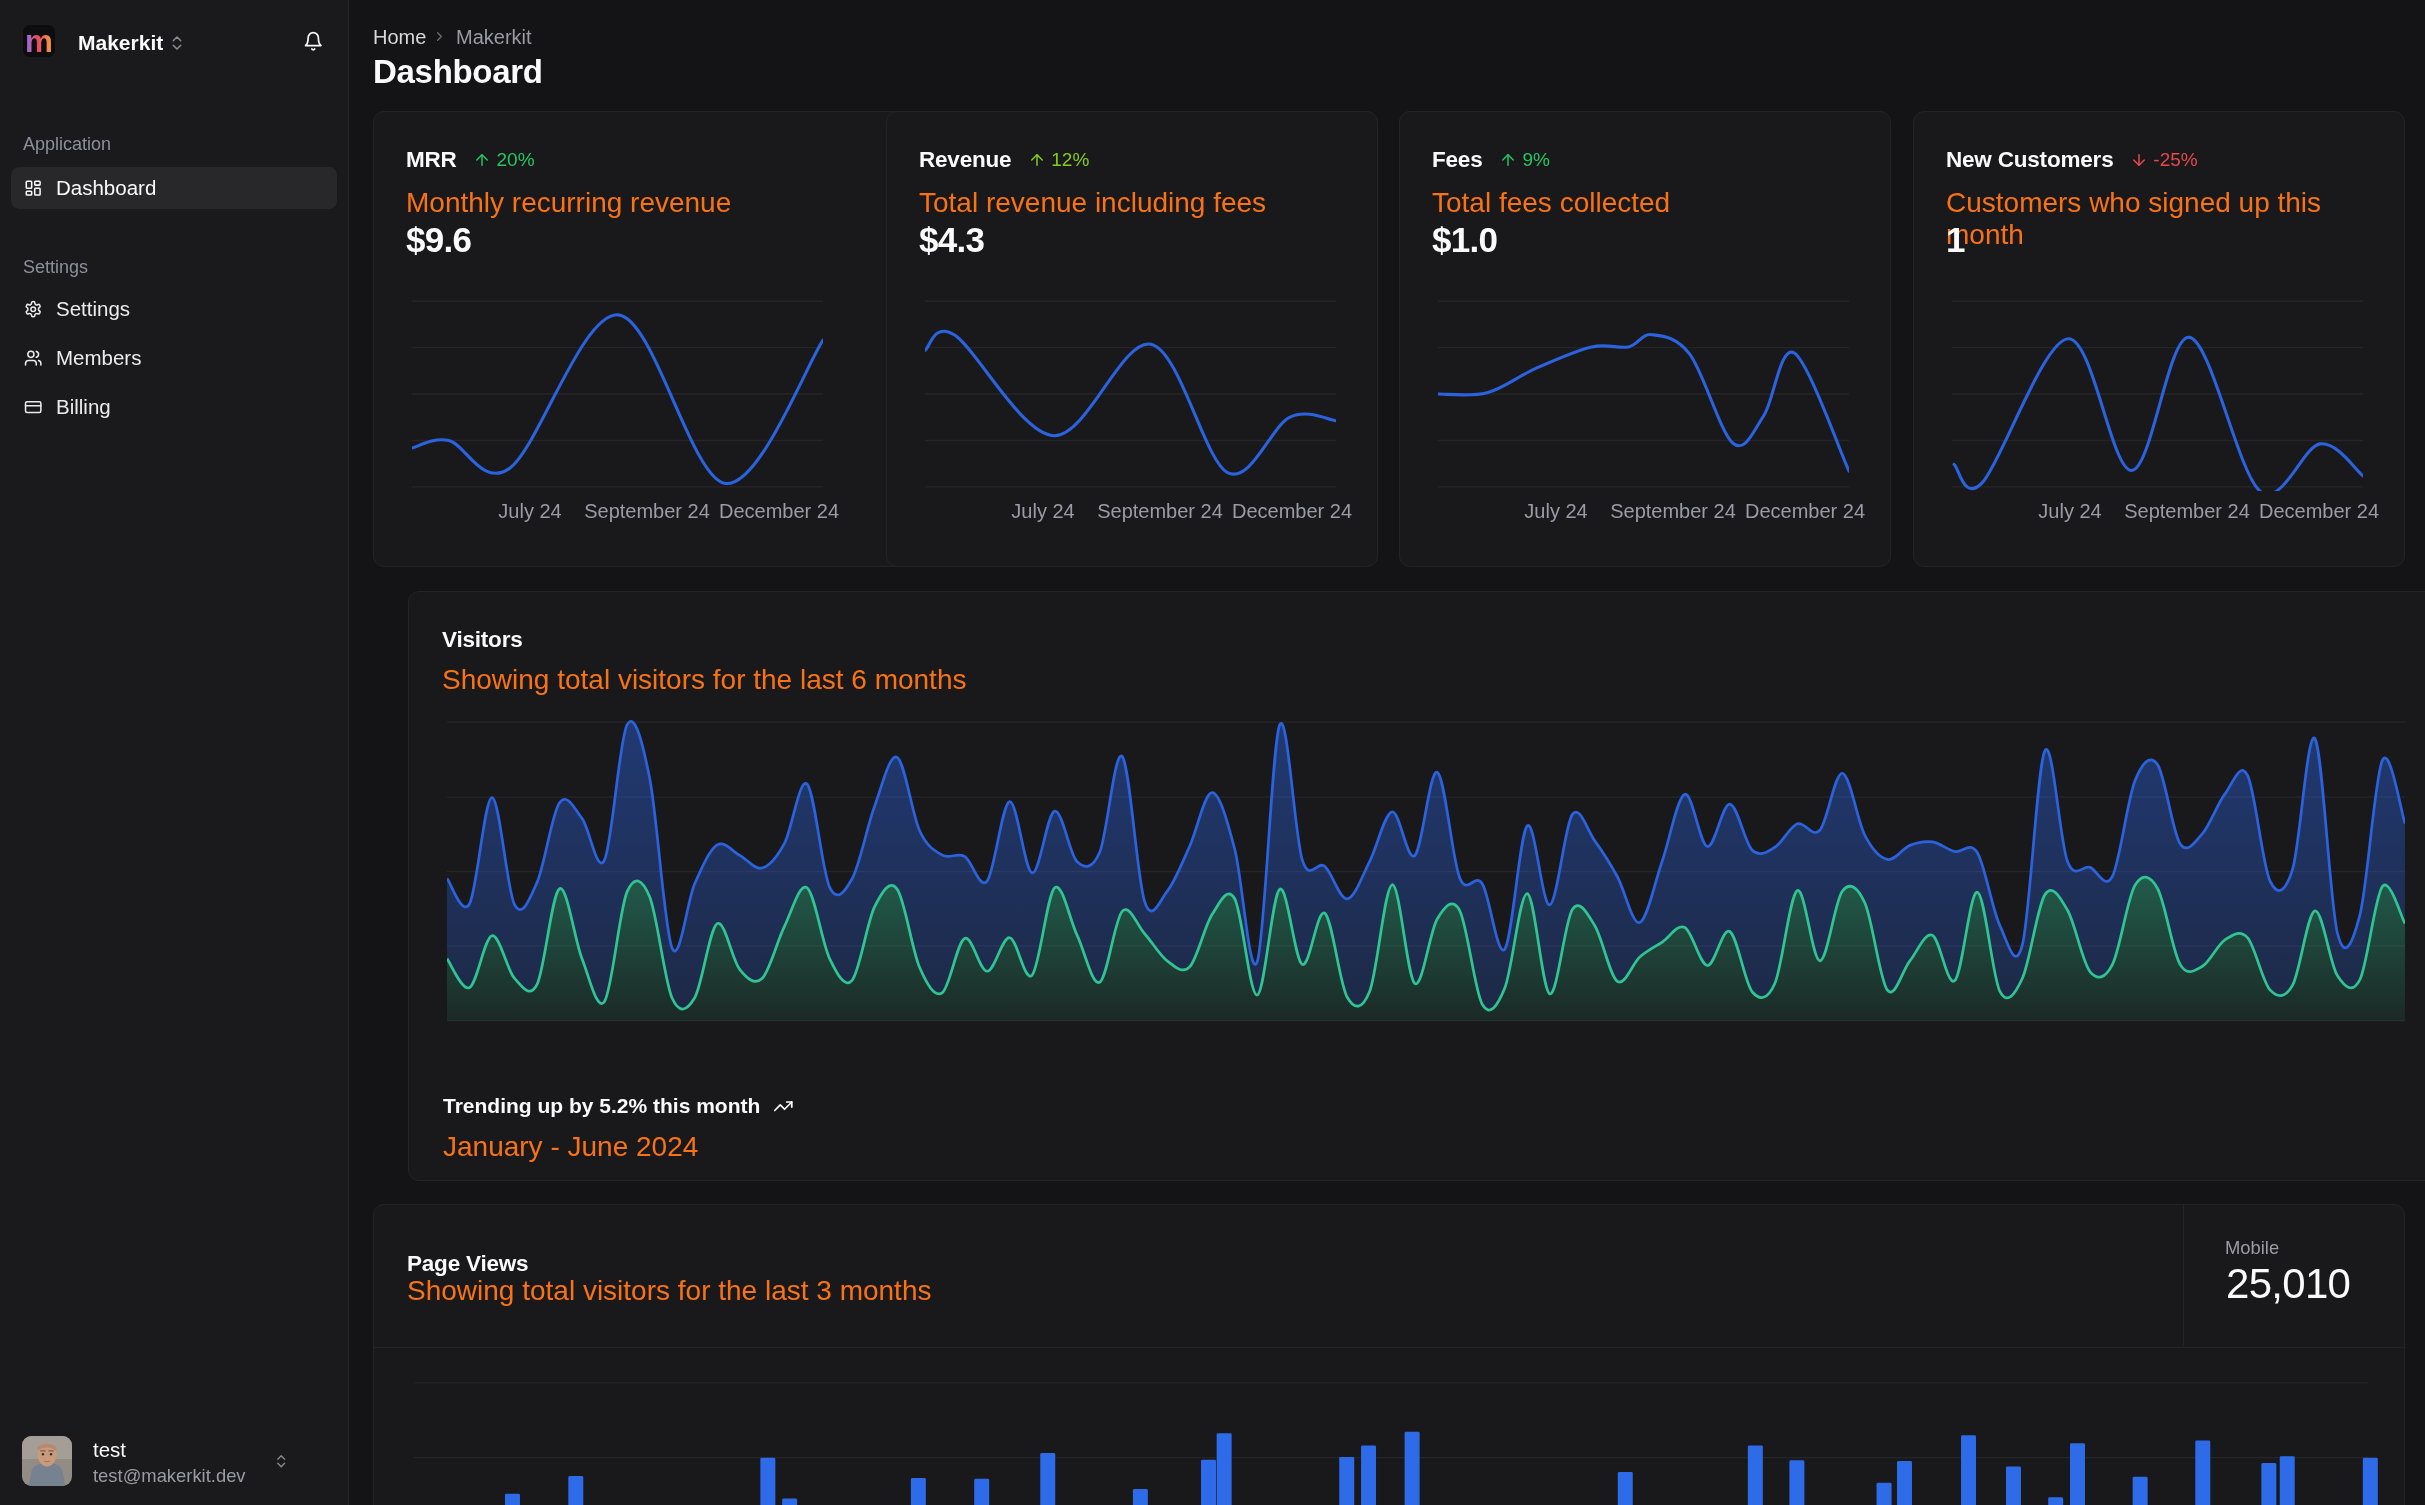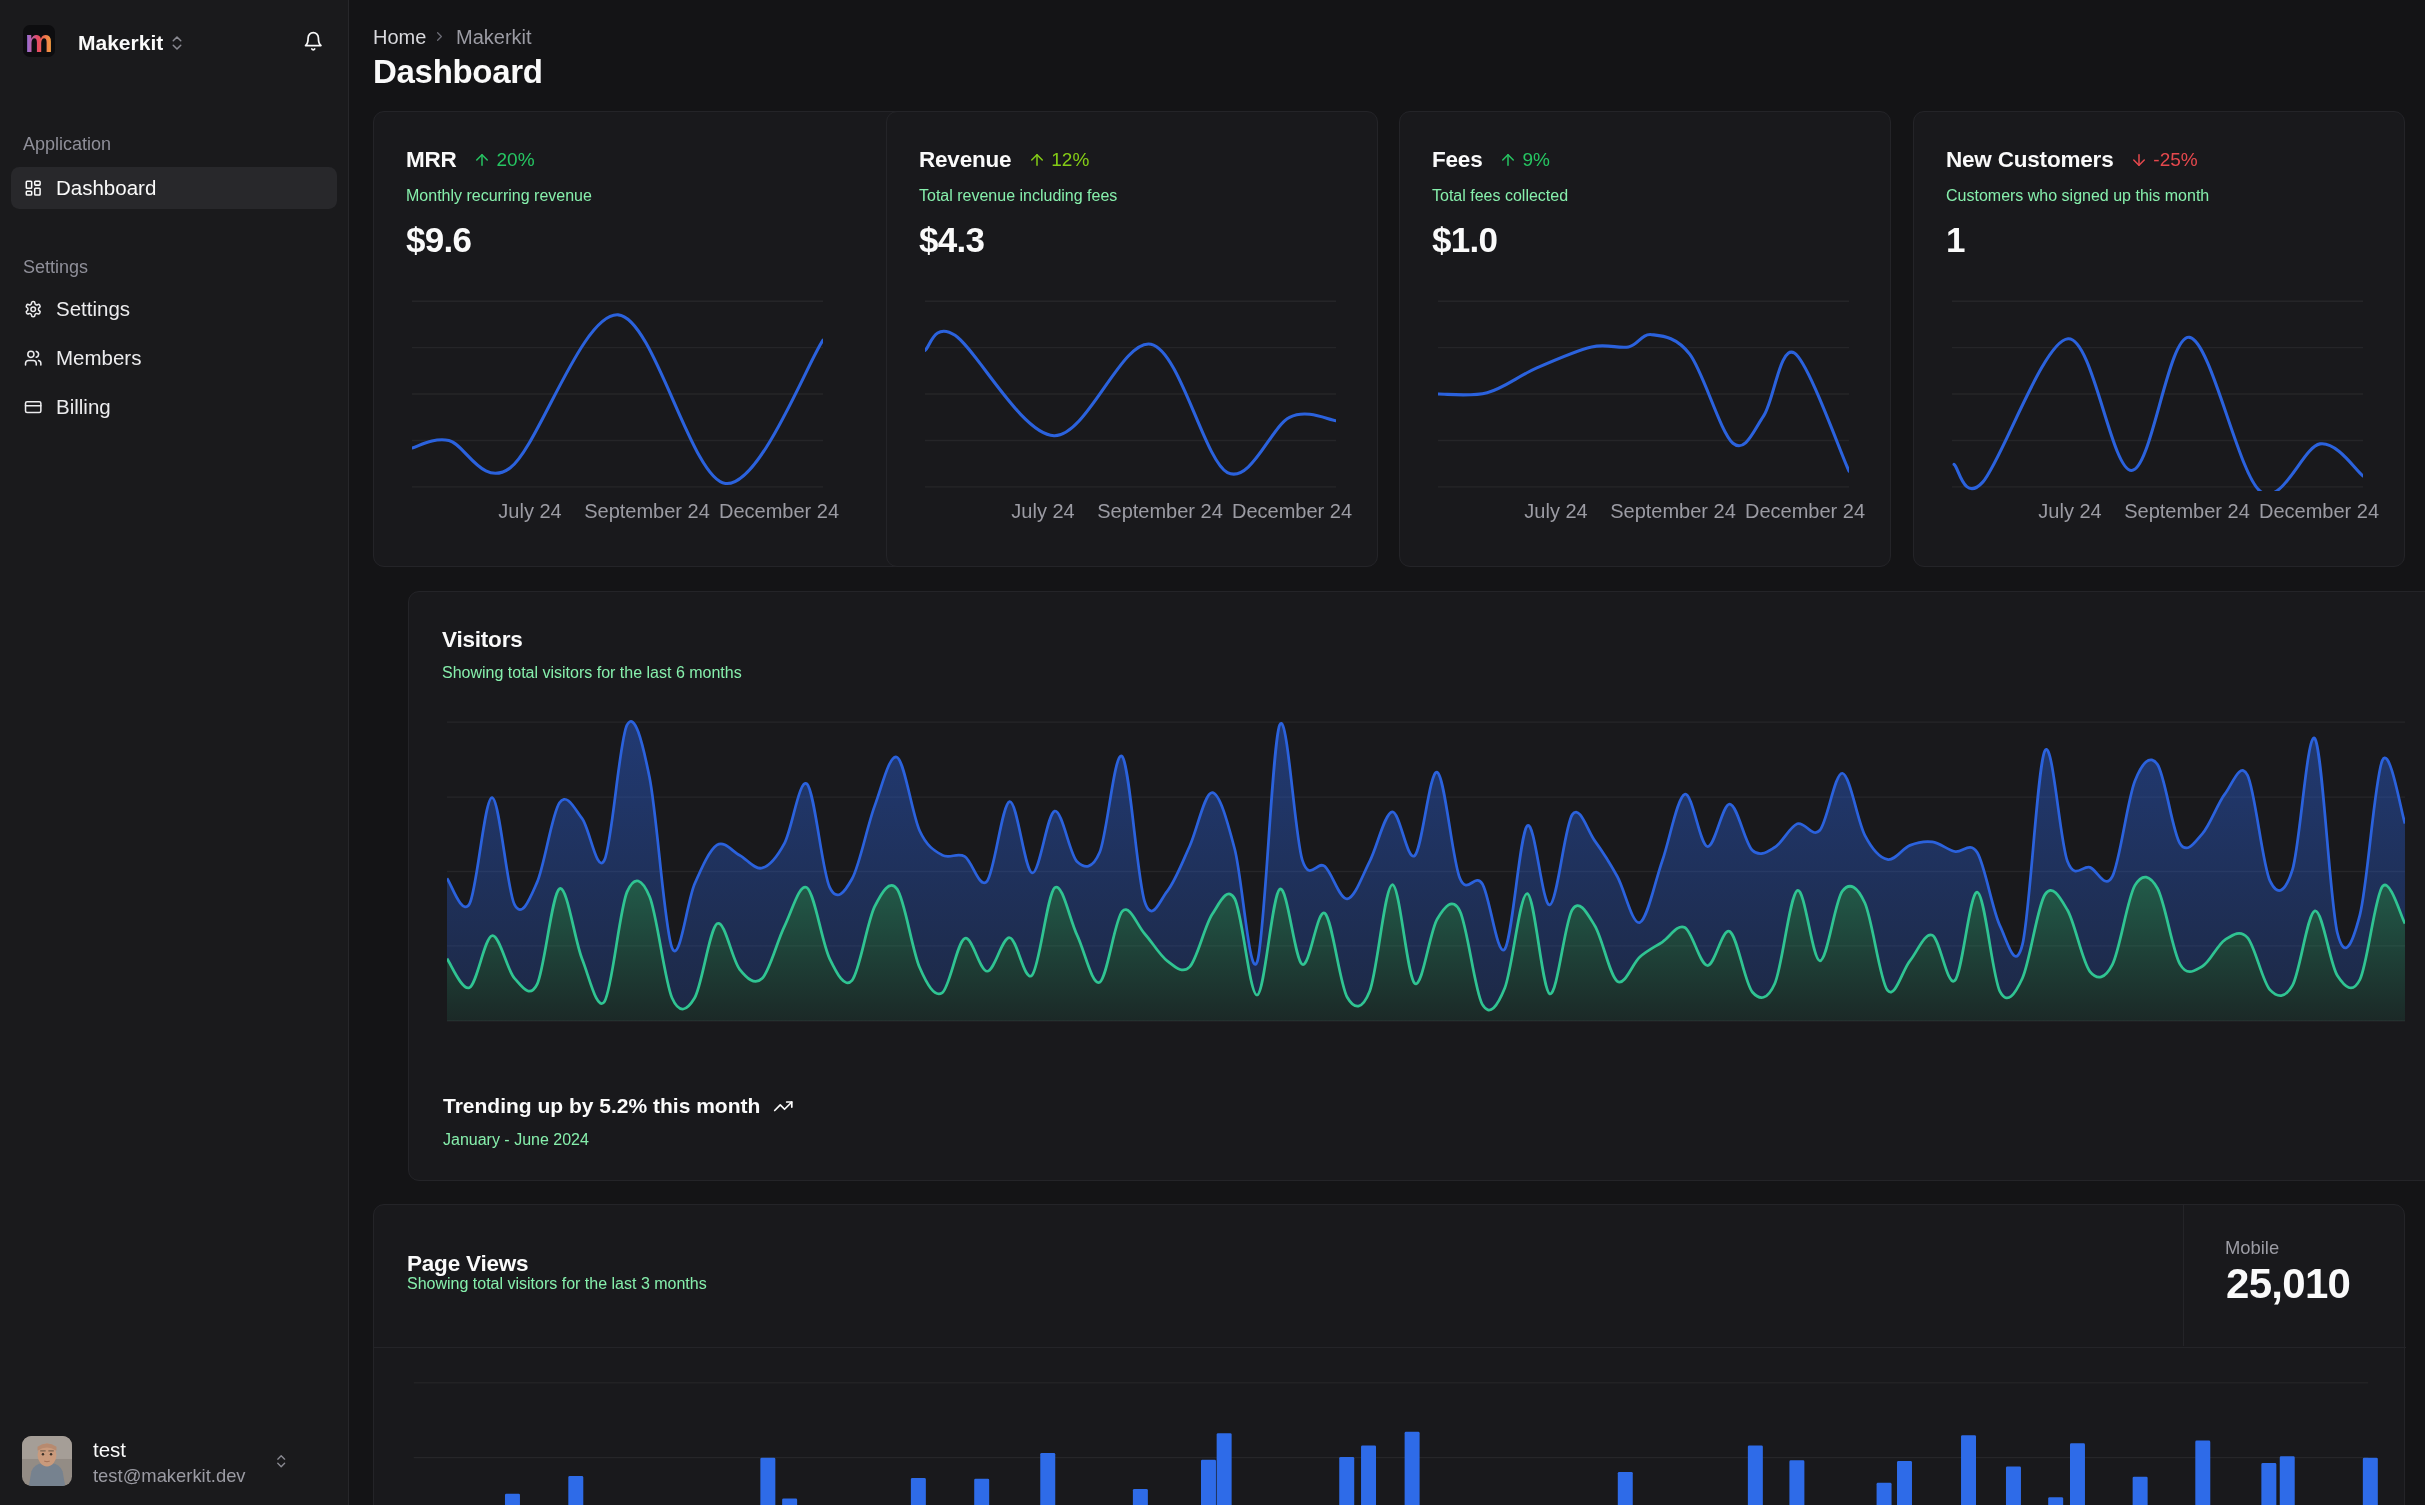--- a/index.html
+++ b/index.html
@@ -1,21 +1,21 @@
 <!DOCTYPE html>
 <html style="font-size:11px"><head><meta charset="utf-8"><style>
 * { margin:0; padding:0; box-sizing:border-box; }
 html,body { width:2426px; height:1505px; background:#141416; overflow:hidden;
   font-family:"Liberation Sans", sans-serif; color:#fafafa; }
 .abs { position:absolute; }
 #sidebar { position:absolute; left:0; top:0; width:349px; height:1505px;
   background:#1a1a1c; border-right:1.4px solid #27272a; }
 .card { position:absolute; background:#19191c; border:1.4px solid #242428; border-radius:11px; }
 .ctitle { font-size:22.5px; font-weight:700; letter-spacing:-0.2px; }
-.csub { font-size:16px; color:#86efac; }
+.csub { font-size:28px; color:#f97316; }
 .cval { font-size:35px; font-weight:700; letter-spacing:-0.7px; }
 .badge { font-size:19px; display:flex; align-items:center; gap:5.5px; }
 .xlab { position:absolute; font-size:20px; color:#9b9ba3; transform:translateX(-50%); white-space:nowrap; }
 .navitem { position:absolute; left:11px; width:326px; height:42px; border-radius:8.2px;
   display:flex; align-items:center; font-size:20.5px; color:#ececee; }
 .navitem svg { position:absolute; left:13px; width:18.4px; height:18.4px; }
 .navitem span { position:absolute; left:45px; }
 </style></head>
 <body>
 
@@ -235,21 +235,21 @@
   </div>
   <div class="csub abs" style="left:34px;top:539px;">January - June 2024</div>
 </div>
 
 <div class="card" style="left:373px;top:1204px;width:2032px;height:478px;">
   <div class="abs" style="left:0;top:0;width:2032px;height:143px;border-bottom:1.4px solid #242428;">
     <div class="ctitle abs" style="left:33px;top:46px;">Page Views</div>
     <div class="csub abs" style="left:33px;top:70px;">Showing total visitors for the last 3 months</div>
     <div class="abs" style="left:1809px;top:0;width:222px;height:141px;border-left:1.4px solid #242428;">
       <div class="abs" style="left:41px;top:32px;font-size:18.4px;color:#9b9ba3;">Mobile</div>
-      <div class="abs" style="left:42px;top:55px;font-size:42px;font-weight:700;letter-spacing:-0.7px;">25,010</div>
+      <div class="abs" style="left:42px;top:55px;font-size:42px;font-weight:400;letter-spacing:-0.7px;">25,010</div>
     </div>
   </div>
   <svg class="abs" style="left:38px;top:143px;overflow:visible;" width="1958" height="158" viewBox="0 0 2870 232" fill="none">
     <line x1="0" x2="2870" y1="51" y2="51" stroke="#ffffff" stroke-opacity="0.04" stroke-width="2"></line>
     <line x1="0" x2="2870" y1="161" y2="161" stroke="#ffffff" stroke-opacity="0.06" stroke-width="2"></line>
     <rect x="134.0" y="214.0" width="22" height="58.0" rx="2" fill="#2e6be8"></rect>
 <rect x="227.0" y="188.0" width="22" height="84.0" rx="2" fill="#2e6be8"></rect>
 <rect x="509.0" y="161.0" width="22" height="111.0" rx="2" fill="#2e6be8"></rect>
 <rect x="541.0" y="221.0" width="22" height="51.0" rx="2" fill="#2e6be8"></rect>
 <rect x="730.0" y="191.0" width="22" height="81.0" rx="2" fill="#2e6be8"></rect>

